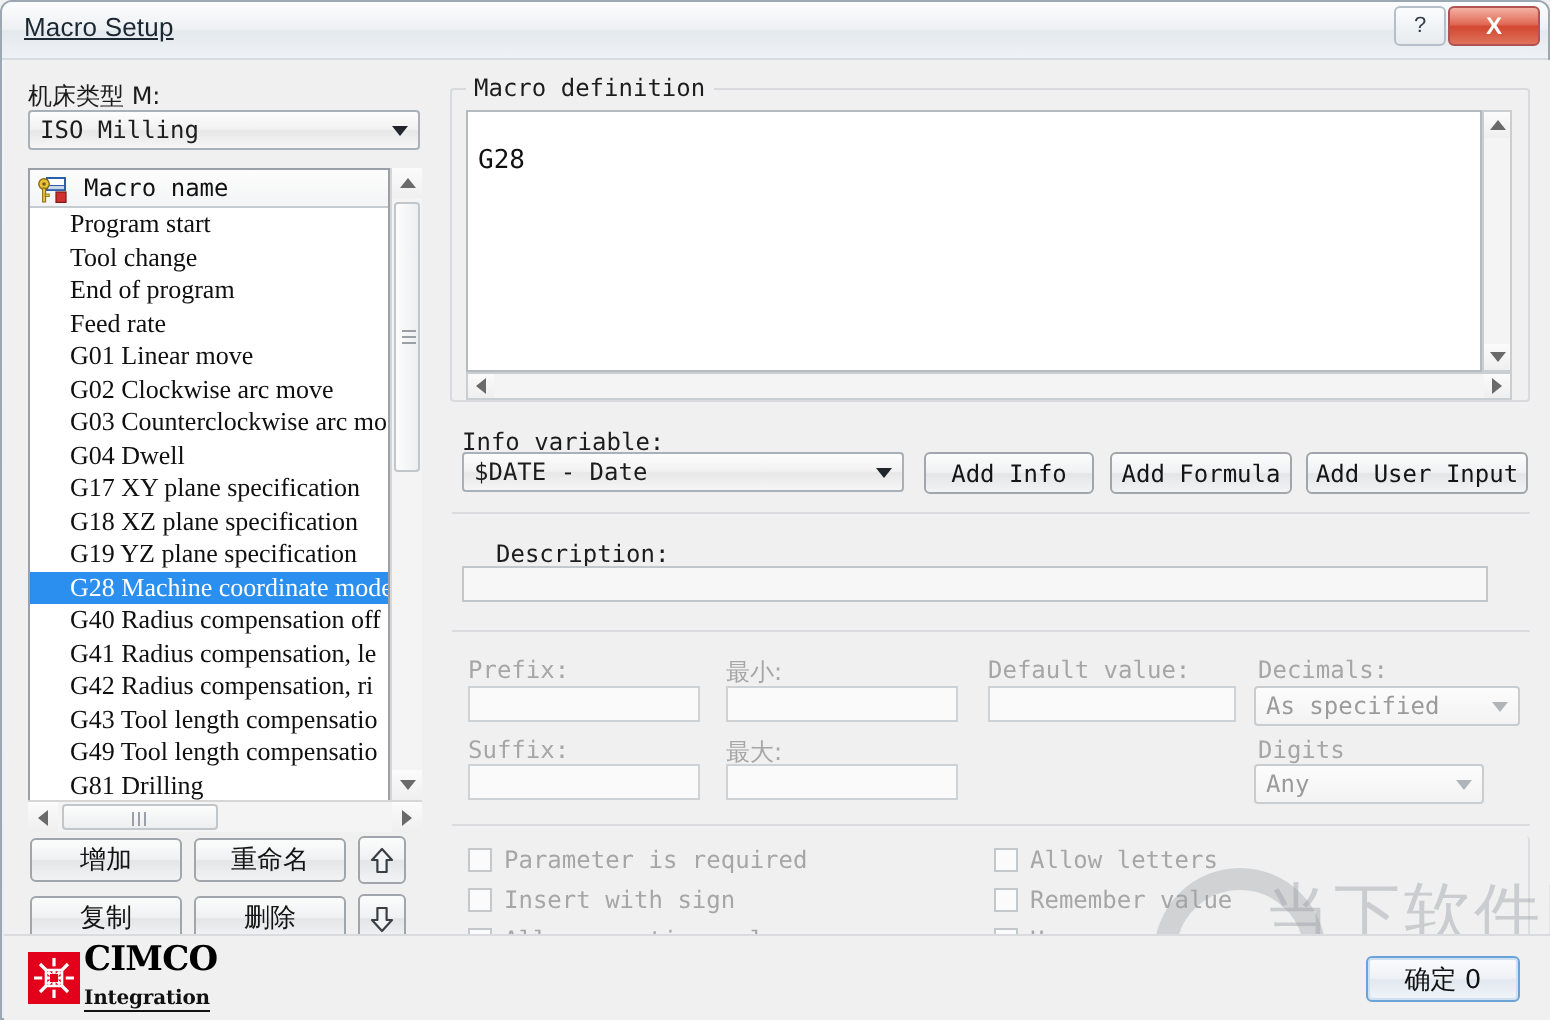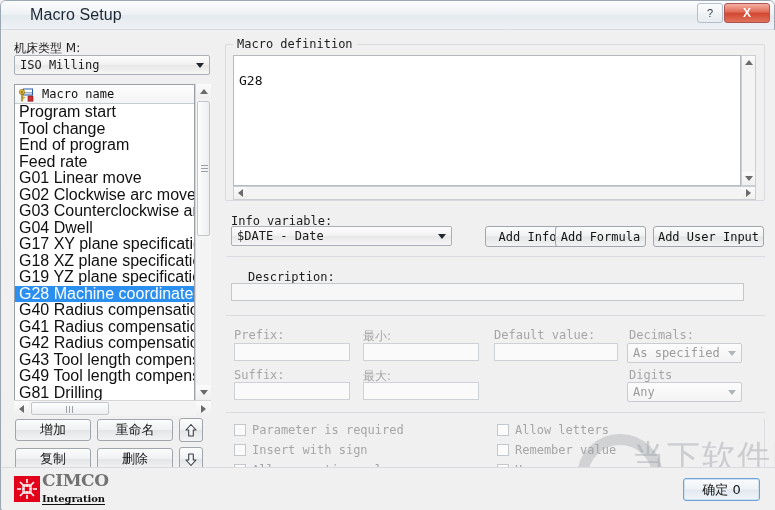--- a/index.html
+++ b/index.html
@@ -31,25 +31,26 @@
   .titlebar {
     position: absolute;
     left: 0; top: 0;
     width: 773px; height: 28px;
     border-radius: 5px 5px 0 0;
     background: linear-gradient(to bottom, #fbfcfd 0%, #eef1f4 48%, #e4e9ee 52%, #eef2f6 100%);
     border-bottom: 1px solid #d5dbe1;
   }
   .title-text {
     position: absolute;
-    left: 29px; top: 5px;
+    left: 11px; top: 5px;
     font-family: "Liberation Sans", sans-serif;
-    font-size: 16px;
+    font-size: 13px;
     color: #1b2733;
     letter-spacing: .1px;
+    text-decoration: underline;
   }
   .titlebtns {
     position: absolute;
     right: 4px; top: 2px;
     display: flex;
     gap: 1px;
   }
   .tb-btn {
     width: 26px; height: 20px;
     box-sizing: border-box;
@@ -149,23 +150,23 @@
   }
   .lb-items {
     position: absolute;
     left: 0; top: 19px;
     right: 0; bottom: 0;
     overflow: hidden;
   }
   .lb-row {
     height: 16.5px;
     line-height: 16.5px;
-    padding-left: 4px;
-    font-family: Liberation Sans, sans-serif;
-    font-size: 16px;
+    padding-left: 20px;
+    font-family: Liberation Serif, serif;
+    font-size: 13px;
     color: #101010;
     white-space: nowrap;
     overflow: hidden;
     cursor: default;
   }
   .lb-row.sel {
     background: #2a8fef;
     color: #ffffff;
   }
 
@@ -348,21 +349,21 @@
     background: #e2001a;
     position: relative;
     flex: 0 0 auto;
     margin-right: 2px;
   }
   .cimco .txt {
     font-family: "DejaVu Serif", serif;
     line-height: 1;
   }
   .cimco .c1 {
-    font-size: 17px; font-weight: bold; color: #737373;
+    font-size: 17px; font-weight: bold; color: #000000;
     letter-spacing: -0.4px;
     display:block;
   }
   .cimco .c2 {
     font-size: 10px; font-weight: bold; color: #111;
     border-bottom: 1.5px solid #111;
     display:inline-block;
     letter-spacing: -0.1px;
   }
   .okbtn {
@@ -518,42 +519,42 @@
       <div class="hscroll" style="left:231px; top:156px; width:523px; height:14px; border:1px solid #c9ced3;">
         <div class="sbtn lf" style="position:absolute;left:0;top:0;width:13px;height:12px;"></div>
         <div class="sbtn rt" style="position:absolute;right:0;top:0;width:13px;height:12px;"></div>
       </div>
 
       <div class="lbl" style="left:229px; top:184px;">Info variable:</div>
       <div class="combo" style="left:229px; top:196px; width:221px; height:20px;">
         <span class="cv">$DATE - Date</span>
         <span class="arr"></span>
       </div>
-      <div class="btn mono" style="left:460px; top:196px; width:85px; height:21px;margin-left:23px;">Add Info</div>
+      <div class="btn mono" style="left:460px; top:196px; width:85px; height:21px;">Add Info</div>
       <div class="btn mono" style="left:553px; top:196px; width:91px; height:21px;">Add Formula</div>
       <div class="btn mono" style="left:651px; top:196px; width:111px; height:21px;">Add User Input</div>
 
       <div class="hr" style="left:224px; top:226px; width:539px;"></div>
 
       <div class="lbl" style="left:246px; top:240px;">Description:</div>
       <div class="tfield enabled" style="left:229px; top:253px; width:513px; height:18px;" title="Description:"></div>
 
       <div class="hr" style="left:224px; top:285px; width:539px;"></div>
 
       <div class="lbl dis" style="left:232px; top:298px;">Prefix:</div>
       <div class="tfield" style="left:232px; top:313px; width:116px; height:18px;"></div>
 
       <div class="lbl dis cjk" style="left:361px; top:298px;">最小:</div>
       <div class="tfield" style="left:361px; top:313px; width:116px; height:18px;"></div>
 
       <div class="lbl dis" style="left:492px; top:298px;">Default value:</div>
       <div class="tfield" style="left:492px; top:313px; width:124px; height:18px;"></div>
 
       <div class="lbl dis" style="left:627px; top:298px;">Decimals:</div>
-      <div class="combo dis" style="left:625px; top:313px; width:115px; height:20px;">
+      <div class="combo dis" style="left:625px; top:313px; width:133px; height:20px;">
         <span class="cv">As specified</span>
         <span class="arr"></span>
       </div>
 
       <div class="lbl dis" style="left:232px; top:338px;">Suffix:</div>
       <div class="tfield" style="left:232px; top:352px; width:116px; height:18px;"></div>
 
       <div class="lbl dis cjk" style="left:361px; top:338px;">最大:</div>
       <div class="tfield" style="left:361px; top:352px; width:116px; height:18px;"></div>
 

